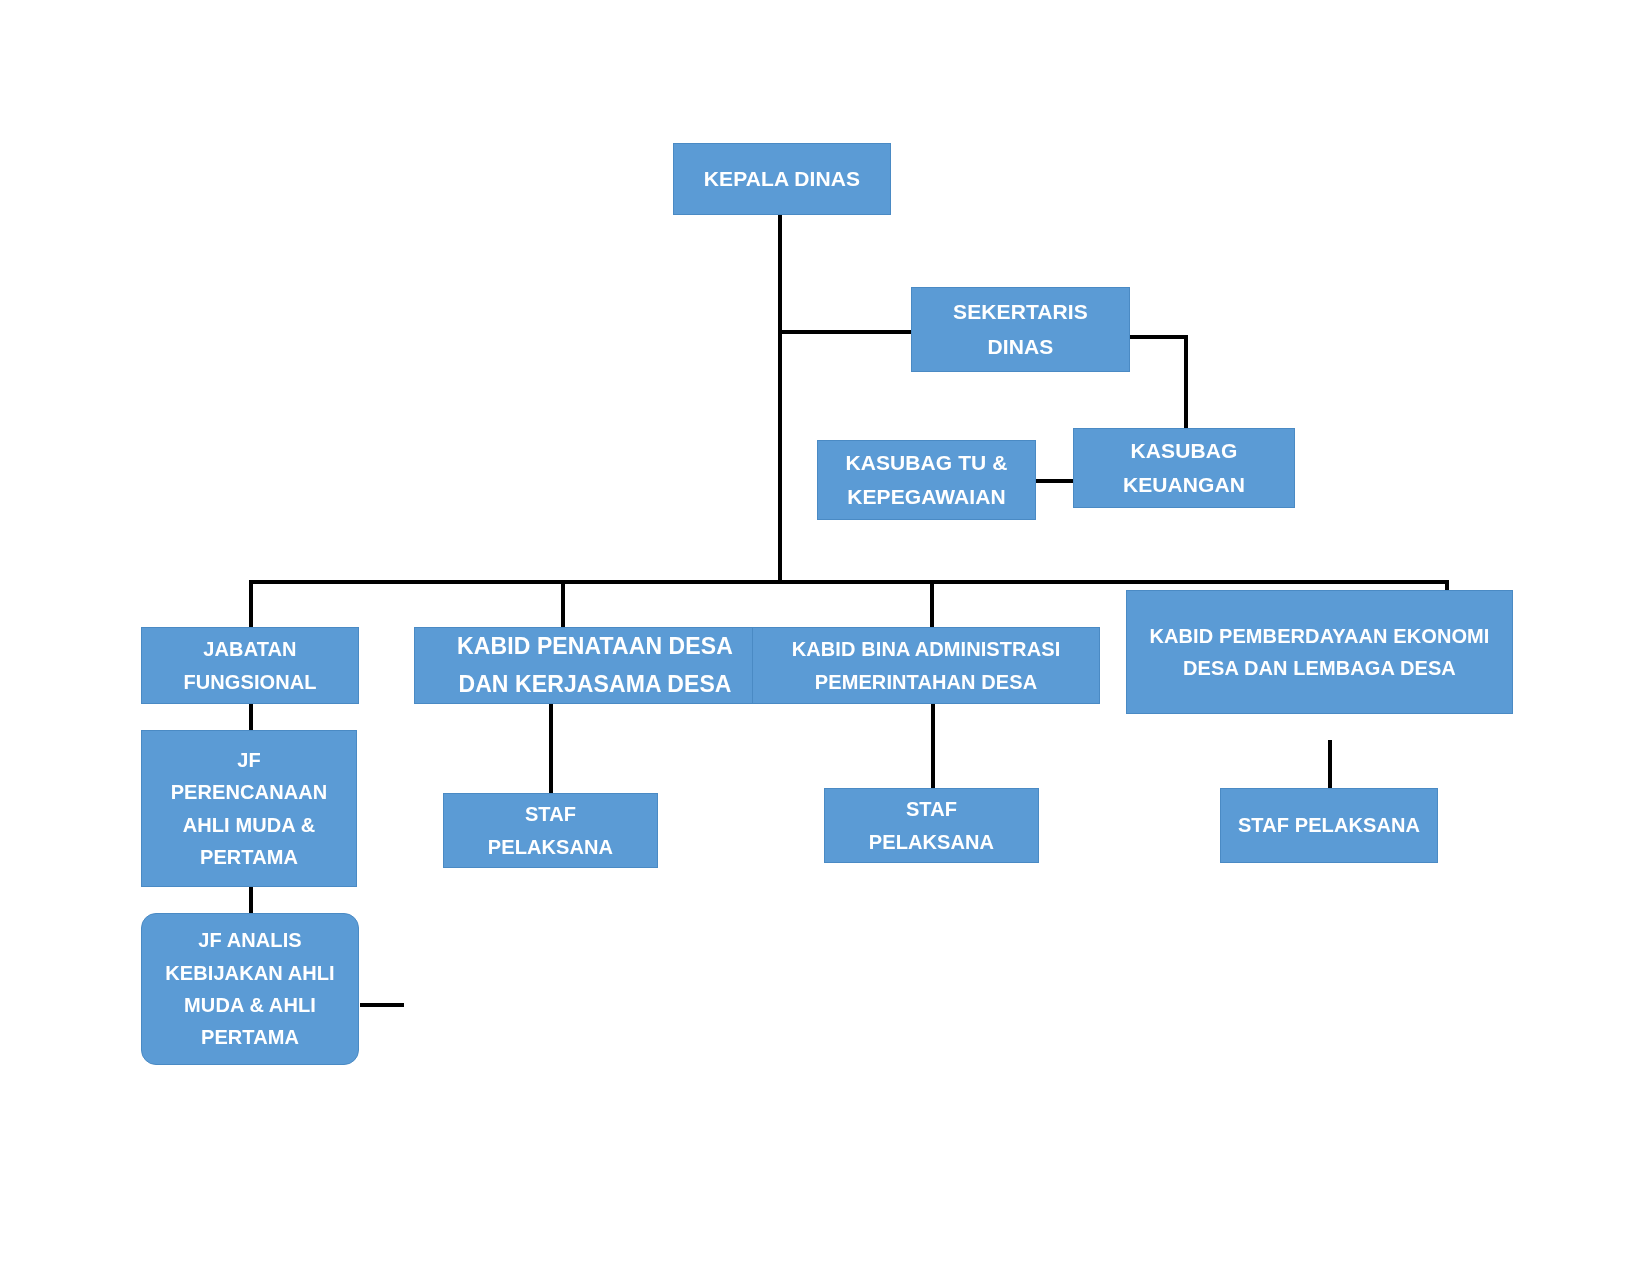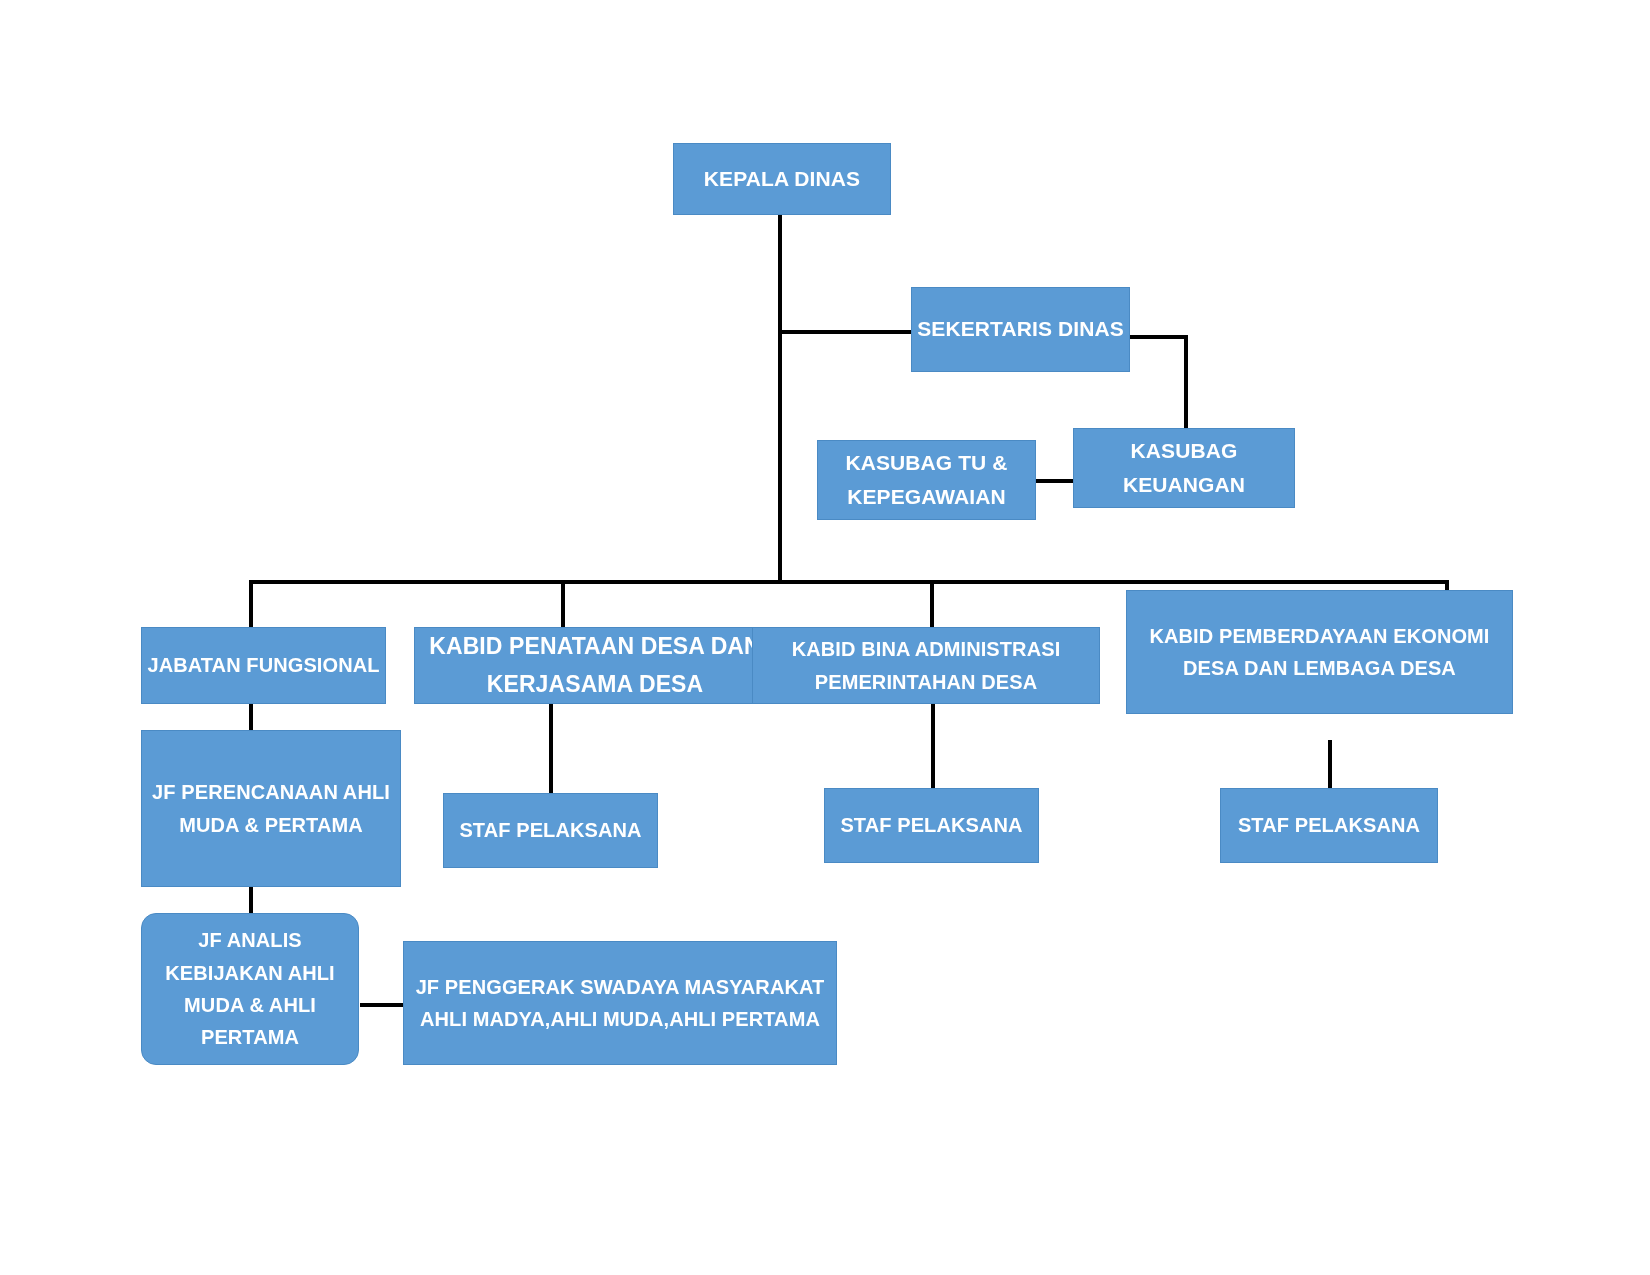--- a/index.html
+++ b/index.html
@@ -21,21 +21,21 @@
     font-weight:bold;
     display:flex;
     align-items:center;
     justify-content:center;
     text-align:center;
     box-sizing:border-box;
     line-height:1.62;
     letter-spacing:.1px;
     z-index:3;
   }
-  .node span{display:block;width:100%;padding:0 0;}
+  .node span{display:block;width:100%;padding:0 16px;}
 
   .line{position:absolute;background:#000000;z-index:1;}
   .vline{width:4px;}
   .hline{height:4px;}
 </style>
 </head>
 <body>
 
 <div id="chart">
 
@@ -76,47 +76,44 @@
   </div>
 
   <div class="node" style="left:817px;top:440px;width:219px;height:80px;font-size:21px;align-items:center;">
     <span>KASUBAG TU &amp; KEPEGAWAIAN</span>
   </div>
 
   <div class="node" style="left:1073px;top:428px;width:222px;height:80px;font-size:21px;">
     <span>KASUBAG KEUANGAN</span>
   </div>
 
-  <div class="node" style="left:141px;top:627px;width:245px;height:77px;font-size:20px;">
+  <div class="node" style="left:141px;top:627px;width:218px;height:77px;font-size:20px;">
     <span>JABATAN FUNGSIONAL</span>
   </div>
 
   <div class="node" style="left:414px;top:627px;width:362px;height:77px;font-size:23px;">
     <span>KABID PENATAAN DESA DAN KERJASAMA DESA</span>
   </div>
 
   <div class="node" style="left:752px;top:627px;width:348px;height:77px;font-size:20px;">
     <span>KABID BINA ADMINISTRASI PEMERINTAHAN DESA</span>
   </div>
 
   <div class="node" style="left:1126px;top:590px;width:387px;height:124px;font-size:20px;">
     <span>KABID PEMBERDAYAAN EKONOMI DESA DAN LEMBAGA DESA</span>
   </div>
 
-  <div class="node" style="left:141px;top:730px;width:260px;height:157px;font-size:20px;">
+  <div class="node" style="left:141px;top:730px;width:216px;height:157px;font-size:20px;">
     <span>JF PERENCANAAN AHLI MUDA &amp; PERTAMA</span>
   </div>
 
   <div class="node" style="left:141px;top:913px;width:218px;height:152px;font-size:20px;border-radius:15px;">
     <span>JF ANALIS KEBIJAKAN AHLI MUDA &amp; AHLI PERTAMA</span>
   </div>
 
-  <div class="node" style="left:403px;top:941px;width:434px;height:124px;font-size:20px;">
-    <span>JF PENGGERAK SWADAYA MASYARAKAT AHLI MADYA,AHLI MUDA,AHLI PERTAMA</span>
-  </div>
 
   <div class="node" style="left:443px;top:793px;width:215px;height:75px;font-size:20px;">
     <span>STAF PELAKSANA</span>
   </div>
 
   <div class="node" style="left:824px;top:788px;width:215px;height:75px;font-size:20px;">
     <span>STAF PELAKSANA</span>
   </div>
 
   <div class="node" style="left:1220px;top:788px;width:218px;height:75px;font-size:20px;">

